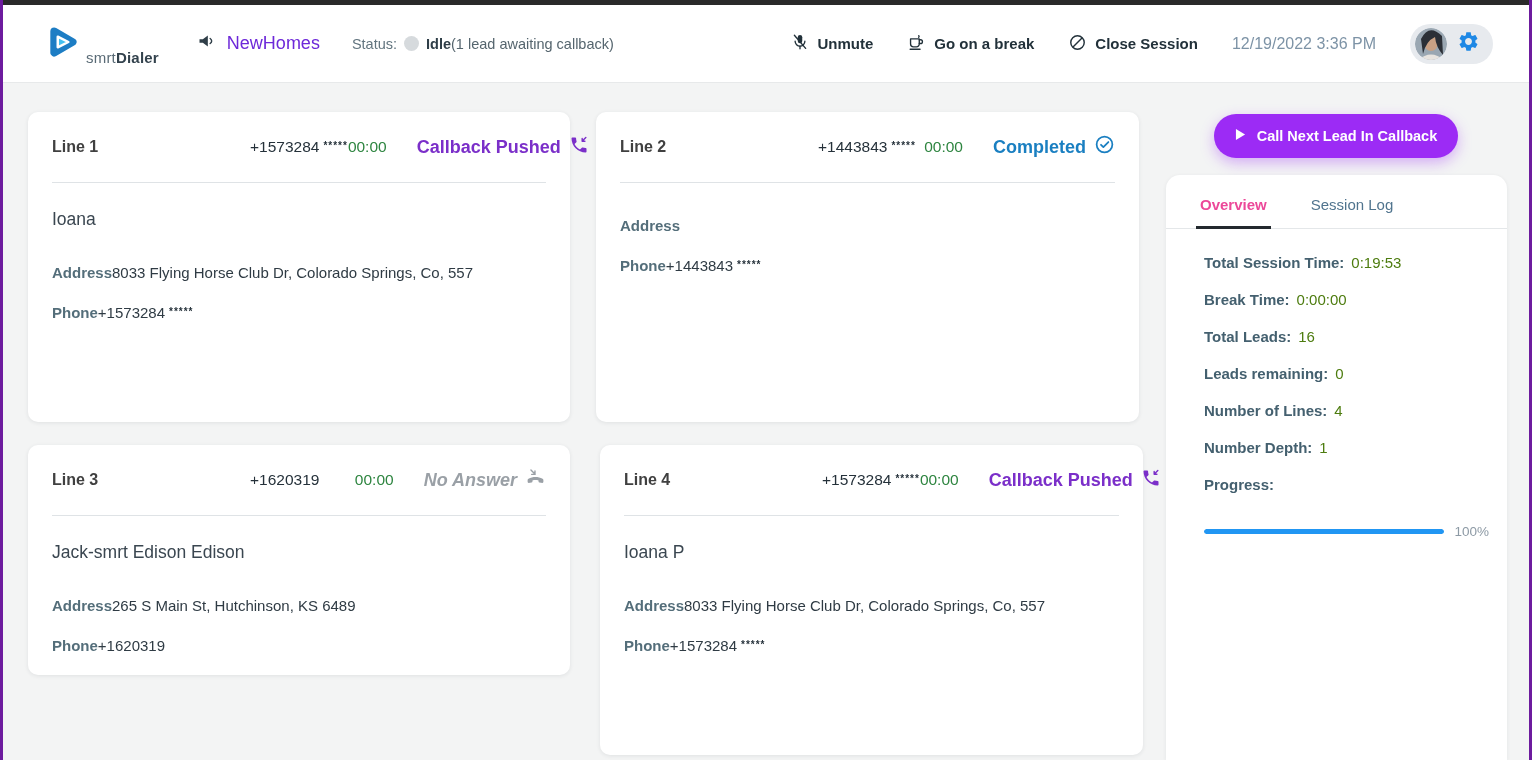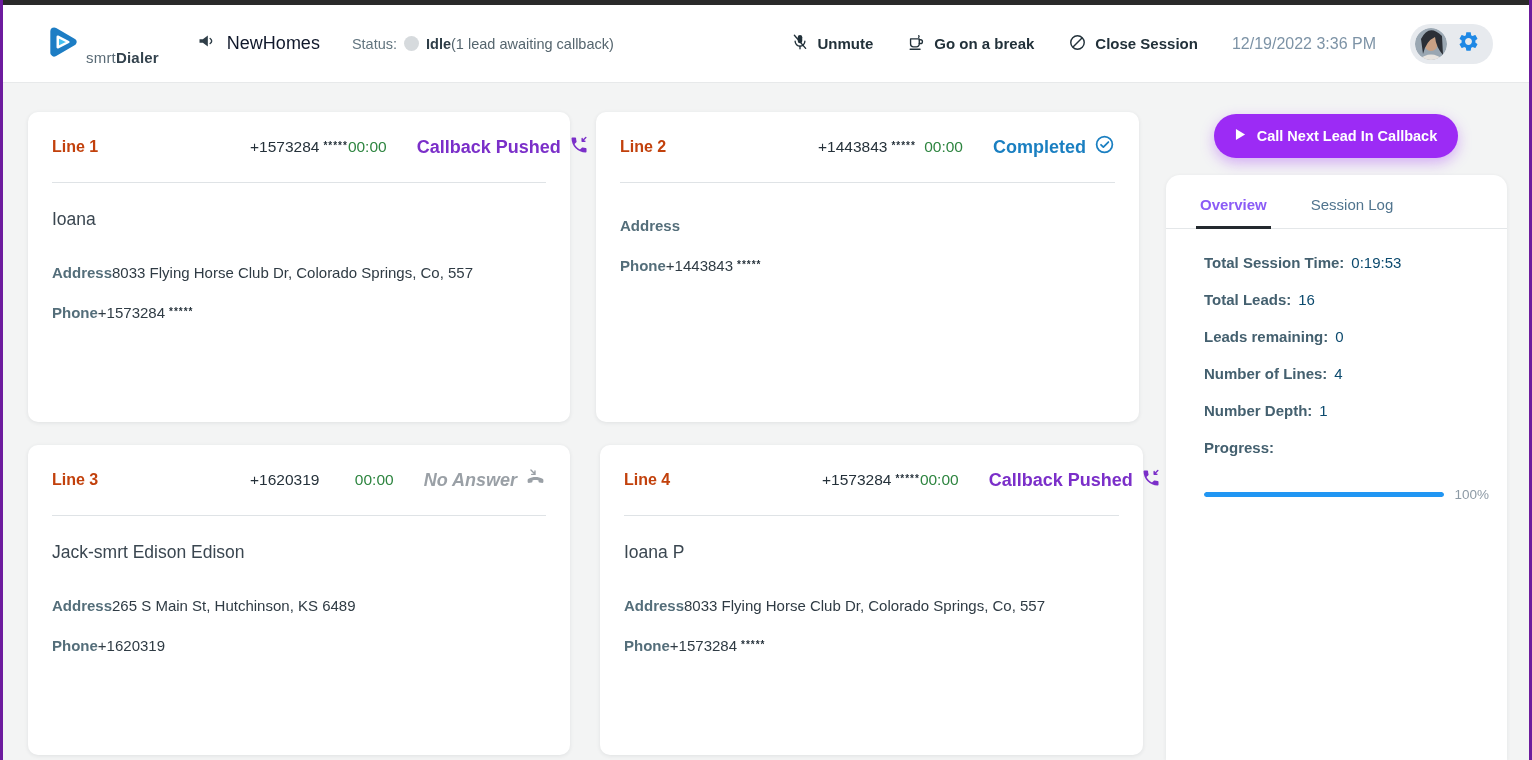--- a/index.html
+++ b/index.html
@@ -17,41 +17,41 @@
 
   
   header {
     position:absolute; top:5px; left:3px; right:3px; height:78px;
     background:#ffffff; border-bottom:1px solid #e7e9ea;
     display:flex; align-items:center; z-index:5;
   }
   .brand { display:flex; align-items:center; gap:7px; margin-left:42px; }
   .brand-name { font-size:15px; color:#5a6b76; letter-spacing:.2px;margin-top:28px; }
   .brand-name b { color:#33424d; font-weight:700; }
-  .campaign { display:flex; align-items:center; gap:10px; margin-left:38px; color:#0f172a; font-size:18px;justify-content:space-between; }
+  .campaign { display:flex; align-items:center; gap:10px; margin-left:38px; color:#6d28d9; font-size:18px;justify-content:space-between; }
   .status-group { display:flex; align-items:center; gap:7px; margin-left:32px; font-size:14.5px; color:#62757f; }
   .status-dot { width:15px; height:15px; border-radius:50%; background:#d6dadd; display:inline-block; }
   .status-group b { color:#2f3e48; font-weight:700; }
   .status-note { color:#55656e; }
   .header-actions { margin-left:auto; display:flex; align-items:center; gap:34px; margin-right:36px; }
   .h-action { display:flex; align-items:center; gap:8px; font-size:15px; font-weight:600; color:#22313a; cursor:pointer; }
   .h-date { font-size:16px; color:#7d93a6; }
   .avatar-pill { display:flex; align-items:center; gap:10px; background:#e7eaee; border-radius:20px; height:40px; padding:4px 13px 4px 5px; cursor:pointer; }
   .avatar-pill svg.avatar { border-radius:50%; }
   .gear { font-size:23px; color:#1e88e5; line-height:1; }
 
   
   .card { position:absolute; background:#fff; border-radius:10px; box-shadow:0 1px 4px rgba(33,43,54,.09); }
   #card-1 { left:28px;  top:112px; width:542px; height:310px; }
   #card-2 { left:596px; top:112px; width:543px; height:310px; }
-  #card-3 { left:28px;  top:445px; width:542px; height:310px; }
+  #card-3 { left:28px;  top:445px; width:542px; height:230px; }
   #card-4 { left:600px; top:445px; width:543px; height:310px; }
 
   .card-head { display:flex; align-items:center; padding:0 24px; height:70px; }
-  .line-title { flex:0 0 198px; color:#c2410c; font-weight:700; font-size:16px; }
+  .line-title { flex:0 0 198px; color:#404040; font-weight:700; font-size:16px; }
   .line-phone { font-size:15.5px; color:#25313a; white-space:nowrap; }
   .mask { font-size:10px; font-weight:700; letter-spacing:1px; vertical-align:3px; margin-left:4px; color:#25313a; }
   .timer { margin-left:auto; color:#2e8540; font-size:15.5px; }
   .status-badge { margin-left:30px; display:flex; align-items:center; gap:8px; font-weight:700; font-size:18px; white-space:nowrap; }
   .status-callback  .status-badge { color:#7b2fc9; }
   .status-completed .status-badge { color:#1a7fc1; }
   .status-noanswer  .status-badge { color:#9aa0a6; font-weight:600;font-style:italic; }
   .card-divider { border-top:1px solid #dfe3e6; margin:0 24px; }
   .lead-name { margin:26px 24px 0; font-size:17.5px; color:#3a4650; }
   .info-row { display:flex; justify-content:flex-start; align-items:baseline; padding:0 24px; font-size:15px; }
@@ -67,25 +67,25 @@
     font-family:"Liberation Sans",sans-serif; font-size:14.5px; font-weight:700;
     display:flex; align-items:center; justify-content:center; gap:11px;
     cursor:pointer; box-shadow:0 5px 14px rgba(156,43,245,.35);
   }
   .side-panel {
     position:absolute; left:1166px; top:175px; width:341px; height:585px;
     background:#fff; border-radius:14px 14px 0 0; box-shadow:0 1px 4px rgba(33,43,54,.07);
   }
   .tabs { display:flex; gap:36px; padding:21px 30px 0 30px; border-bottom:1px solid #e4e7e9; }
   .tab { font-size:15px; padding:0 4px 13px; color:#50748e; cursor:pointer; }
-  .tab.active { color:#8b5cf6; font-weight:700; border-bottom:3px solid #23292e; margin-bottom:-1px; }
+  .tab.active { color:#ec4899; font-weight:700; border-bottom:3px solid #23292e; margin-bottom:-1px; }
   .stats { padding:25px 28px 0 38px; }
   .stat-row { margin-bottom:20px; font-size:15px; }
   .stat-label { font-weight:700; color:#44606f; }
-  .stat-value { color:#0c4a6e; margin-left:7px; }
+  .stat-value { color:#4d7c0f; margin-left:7px; }
   .progress-row { display:flex; align-items:center; gap:10px; padding:11px 18px 0 38px; }
   .progress-track { flex:1; height:5px; border-radius:3px; background:#e7ebee; overflow:hidden; }
   .progress-fill { height:100%; background:#2196f3; border-radius:3px; width:0; }
   .progress-label { font-size:13.5px; color:#8d9aa5; flex:0 0 auto; }
 </style>
 </head>
 <body>
 
 <div class="browser-topbar"></div>
 <div class="window-edge left"></div>
@@ -289,20 +289,21 @@
   <span>Call Next Lead In Callback</span>
 </button>
 
 <div class="side-panel">
   <div class="tabs">
     <span class="tab active">Overview</span>
     <span class="tab">Session Log</span>
   </div>
   <div class="stats">
     <div class="stat-row"><span class="stat-label">Total Session Time:</span><span class="stat-value">0:19:53</span></div>
+    <div class="stat-row"><span class="stat-label">Break Time:</span><span class="stat-value">0:00:00</span></div>
     <div class="stat-row"><span class="stat-label">Total Leads:</span><span class="stat-value">16</span></div>
     <div class="stat-row"><span class="stat-label">Leads remaining:</span><span class="stat-value">0</span></div>
     <div class="stat-row"><span class="stat-label">Number of Lines:</span><span class="stat-value">4</span></div>
     <div class="stat-row"><span class="stat-label">Number Depth:</span><span class="stat-value">1</span></div>
     <div class="stat-row"><span class="stat-label">Progress:</span><span class="stat-value"></span></div>
   </div>
   <div class="progress-row">
     <div class="progress-track">
       <div class="progress-fill" style="width: 100%;"></div>
     </div>

